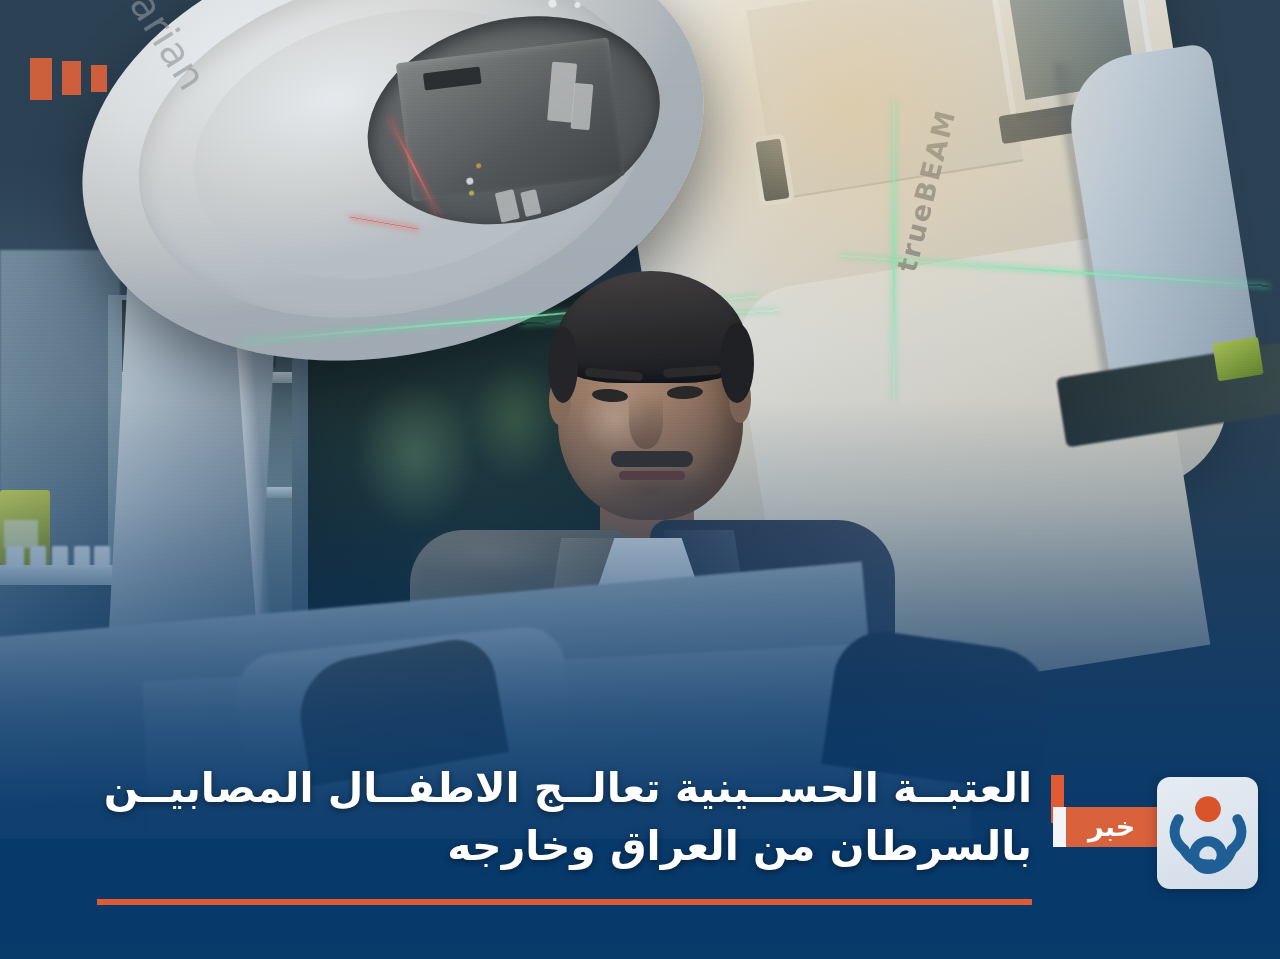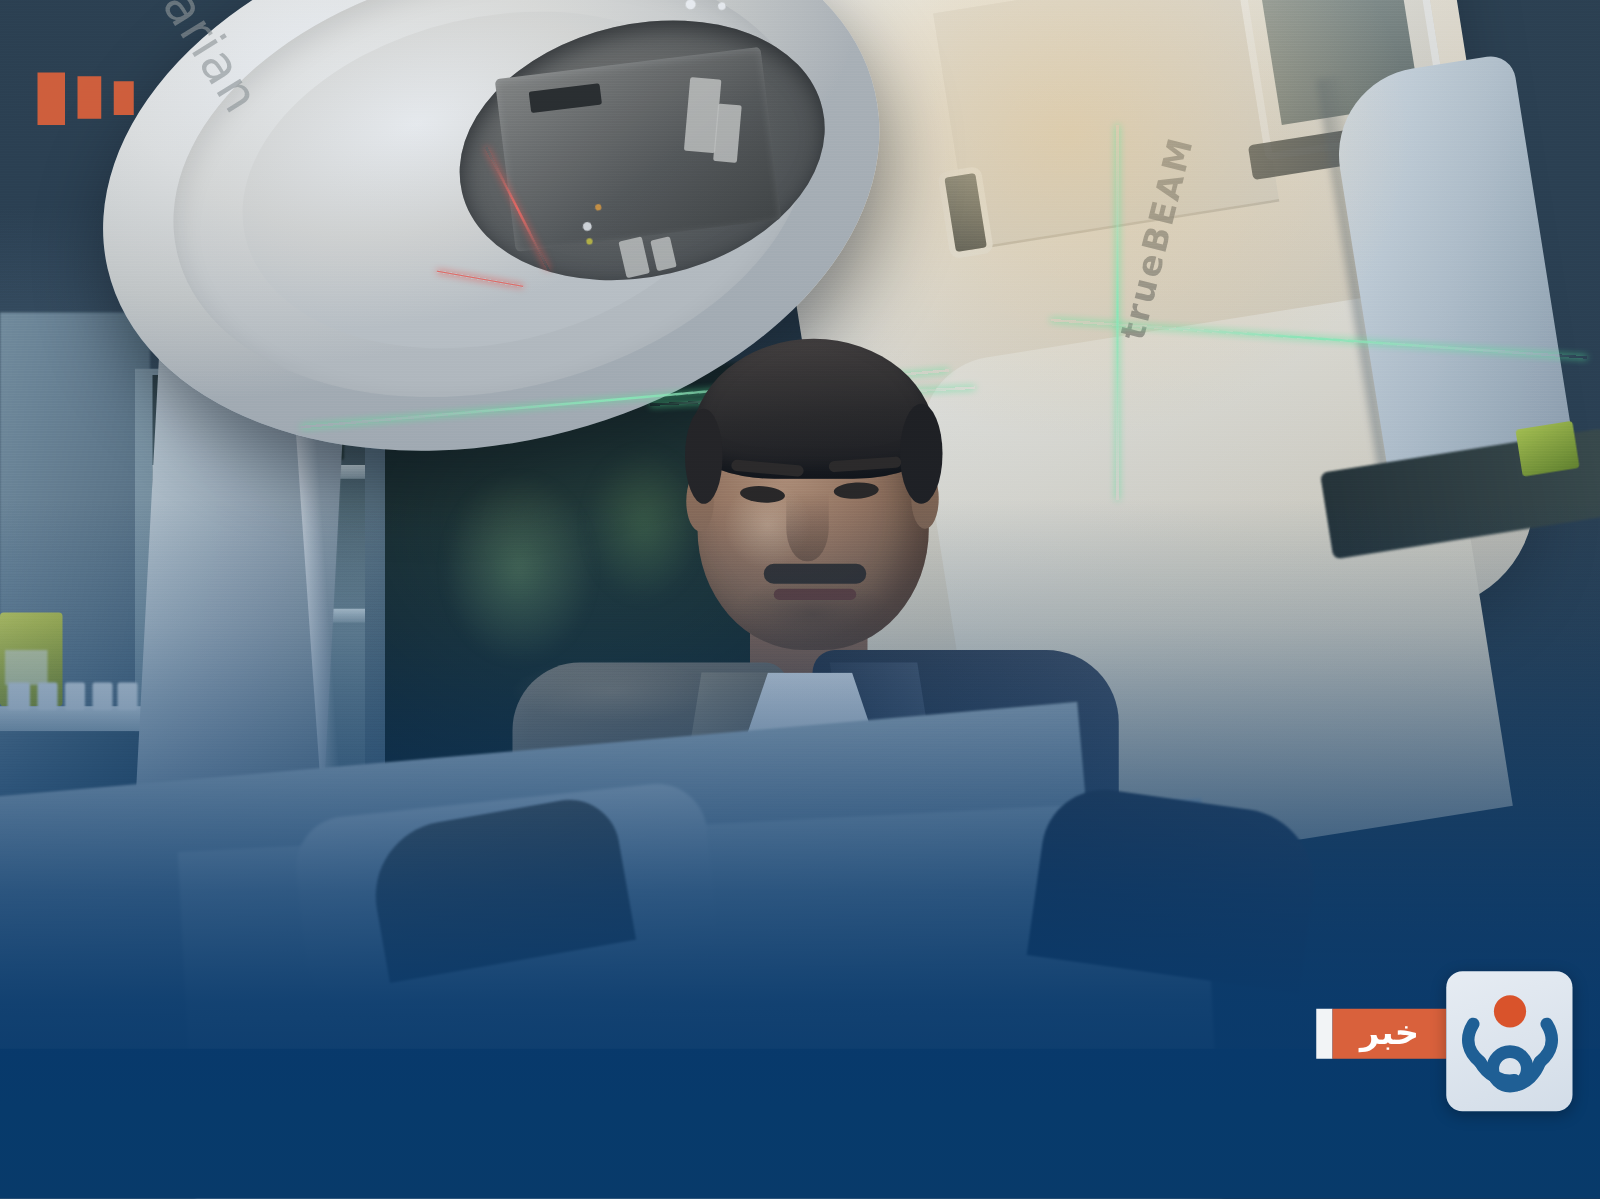--- a/index.html
+++ b/index.html
@@ -567,20 +567,26 @@
 
   <div class="blue-overlay"></div>
   <div class="blue-solid-bottom"></div>
 
   <div class="tl-mark">
     <div class="tl-bar b1"></div>
     <div class="tl-bar b2"></div>
     <div class="tl-bar b3"></div>
   </div>
 
+  <div class="headline-block">
+    <div class="hl-accent"></div>
+    <div class="hl-line">العتبــة الحســينية تعالــج الاطفــال المصابيــن</div>
+    <div class="hl-line">بالسرطان من العراق وخارجه</div>
+    <div class="hl-rule"></div>
+  </div>
 
   <div class="brand">
     <div class="news-badge">
       <div class="tick"></div>
       <div class="chip">خبر</div>
     </div>
 
     <div class="logo-tile">
       <svg width="92" height="92" viewBox="0 0 100 100">
         <circle cx="50" cy="24" r="14" fill="#d9532b"></circle>

